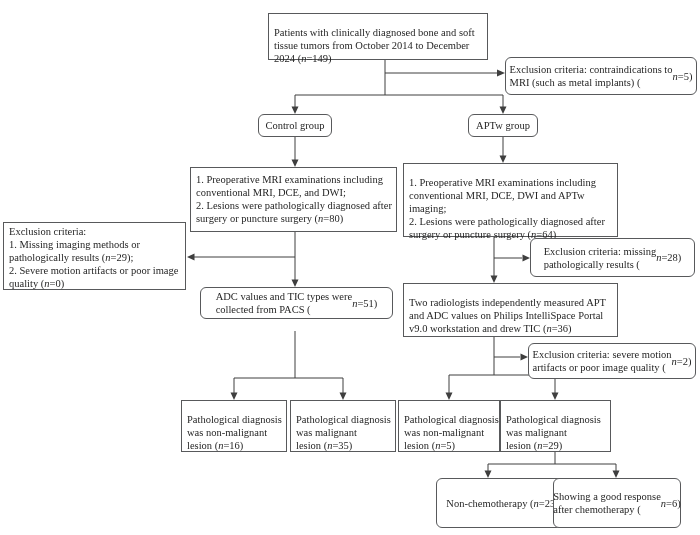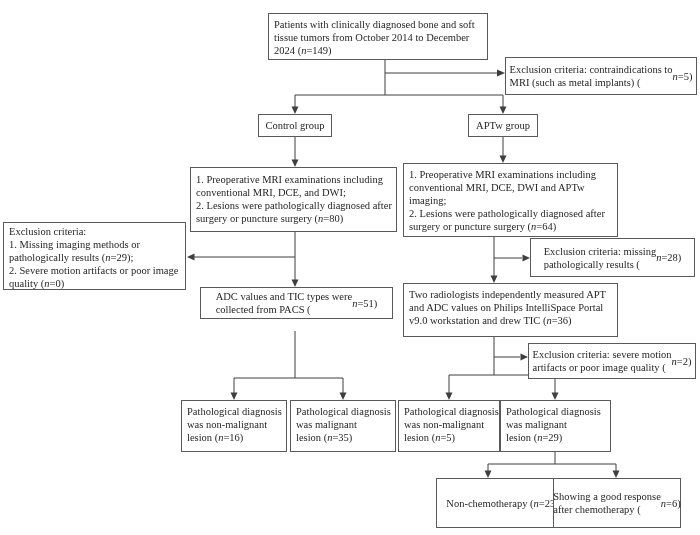--- a/index.html
+++ b/index.html
@@ -20,29 +20,30 @@
   .connector { stroke: var(--line, #404040); stroke-width: 1; fill: none; }
   .arrowhead { fill: var(--line, #404040); stroke: none; }
   .node {
     position: absolute;
     box-sizing: border-box;
     border: 1px solid var(--border, #58595b);
     background: var(--background, #ffffff);
     font-size: 10.5px;
     line-height: 13px;
     white-space: pre;
-    padding: 4px 5px;
+    padding: 12px 5px;
     text-align: left;
   }
   .node i { font-style: italic; }
   .node.vcenter {
     display: flex;
     align-items: center;
     justify-content: center;
     padding: 0 20px;
+    border-radius: 6px;
   }
   .node.hcenter { text-align: right; }
 </style>
 </head>
 <body>
 
 <div class="canvas">
 
   <svg class="connectors" viewBox="0 0 700 535" xmlns="http://www.w3.org/2000/svg">
 

